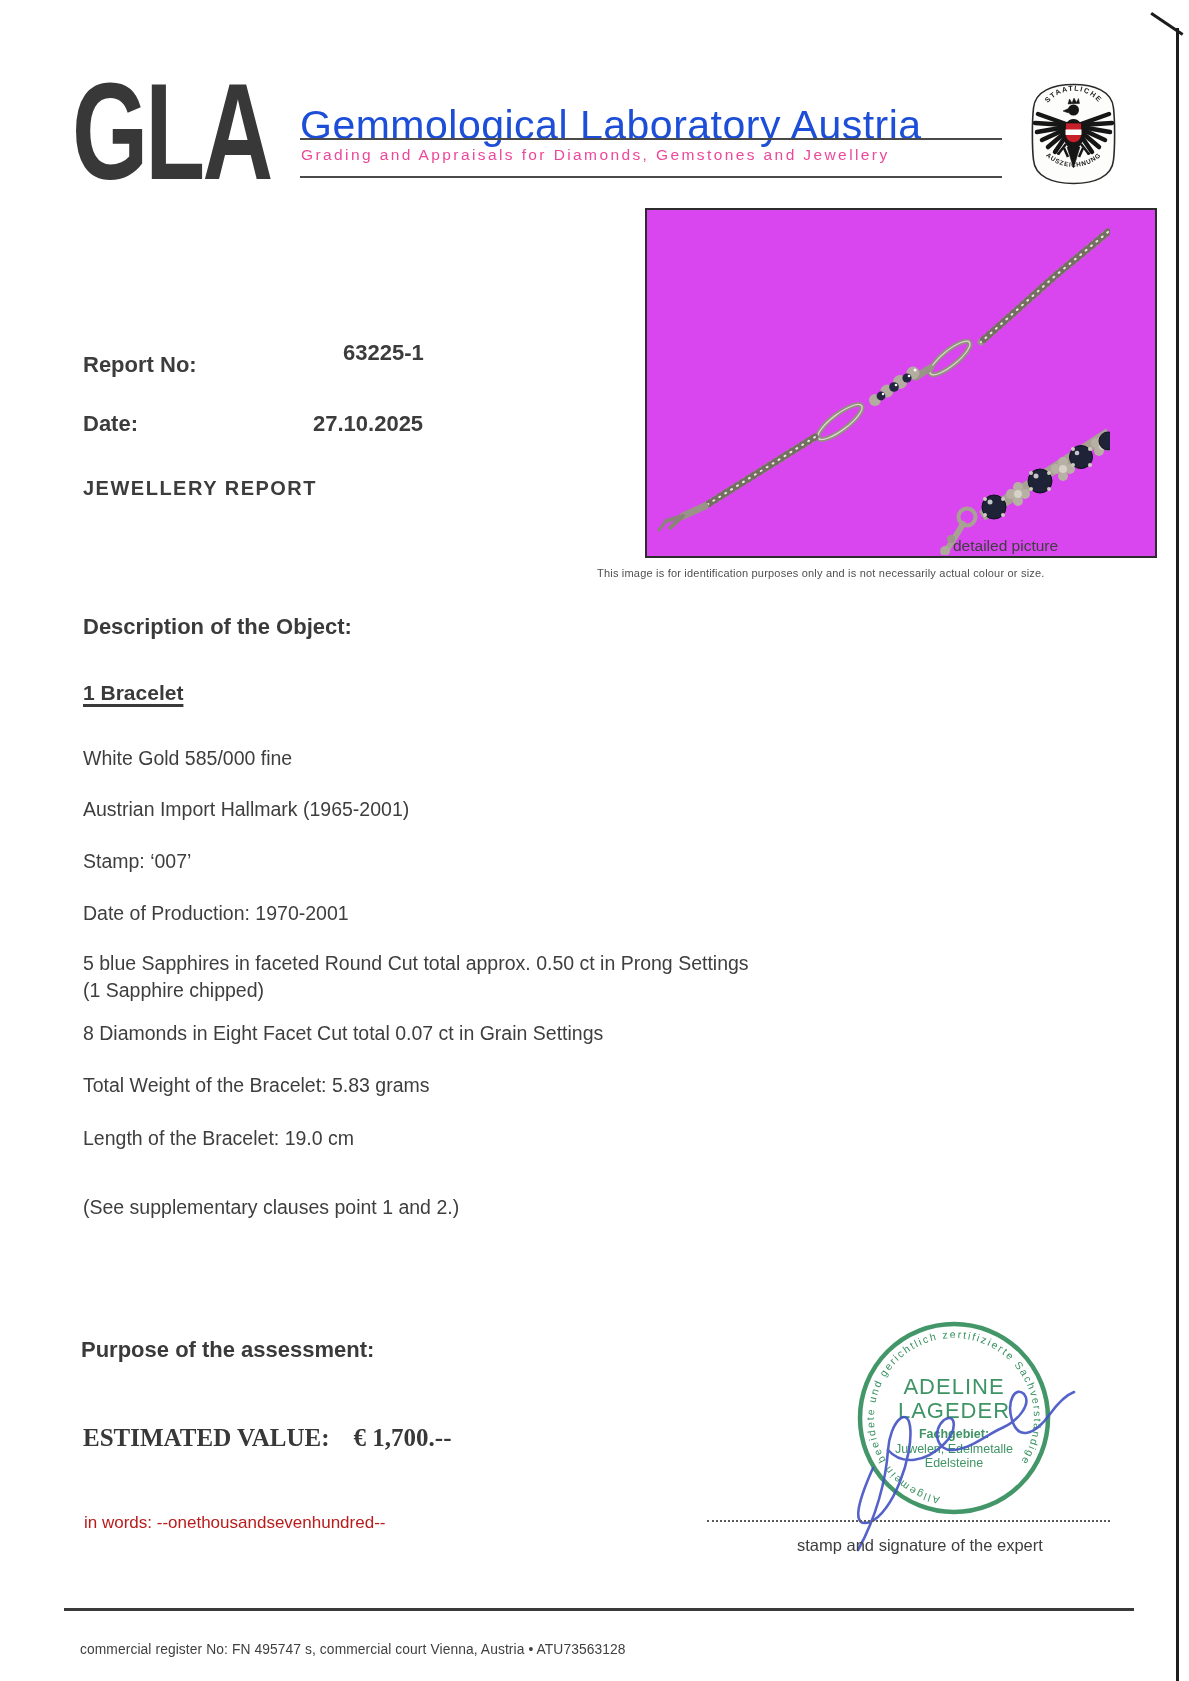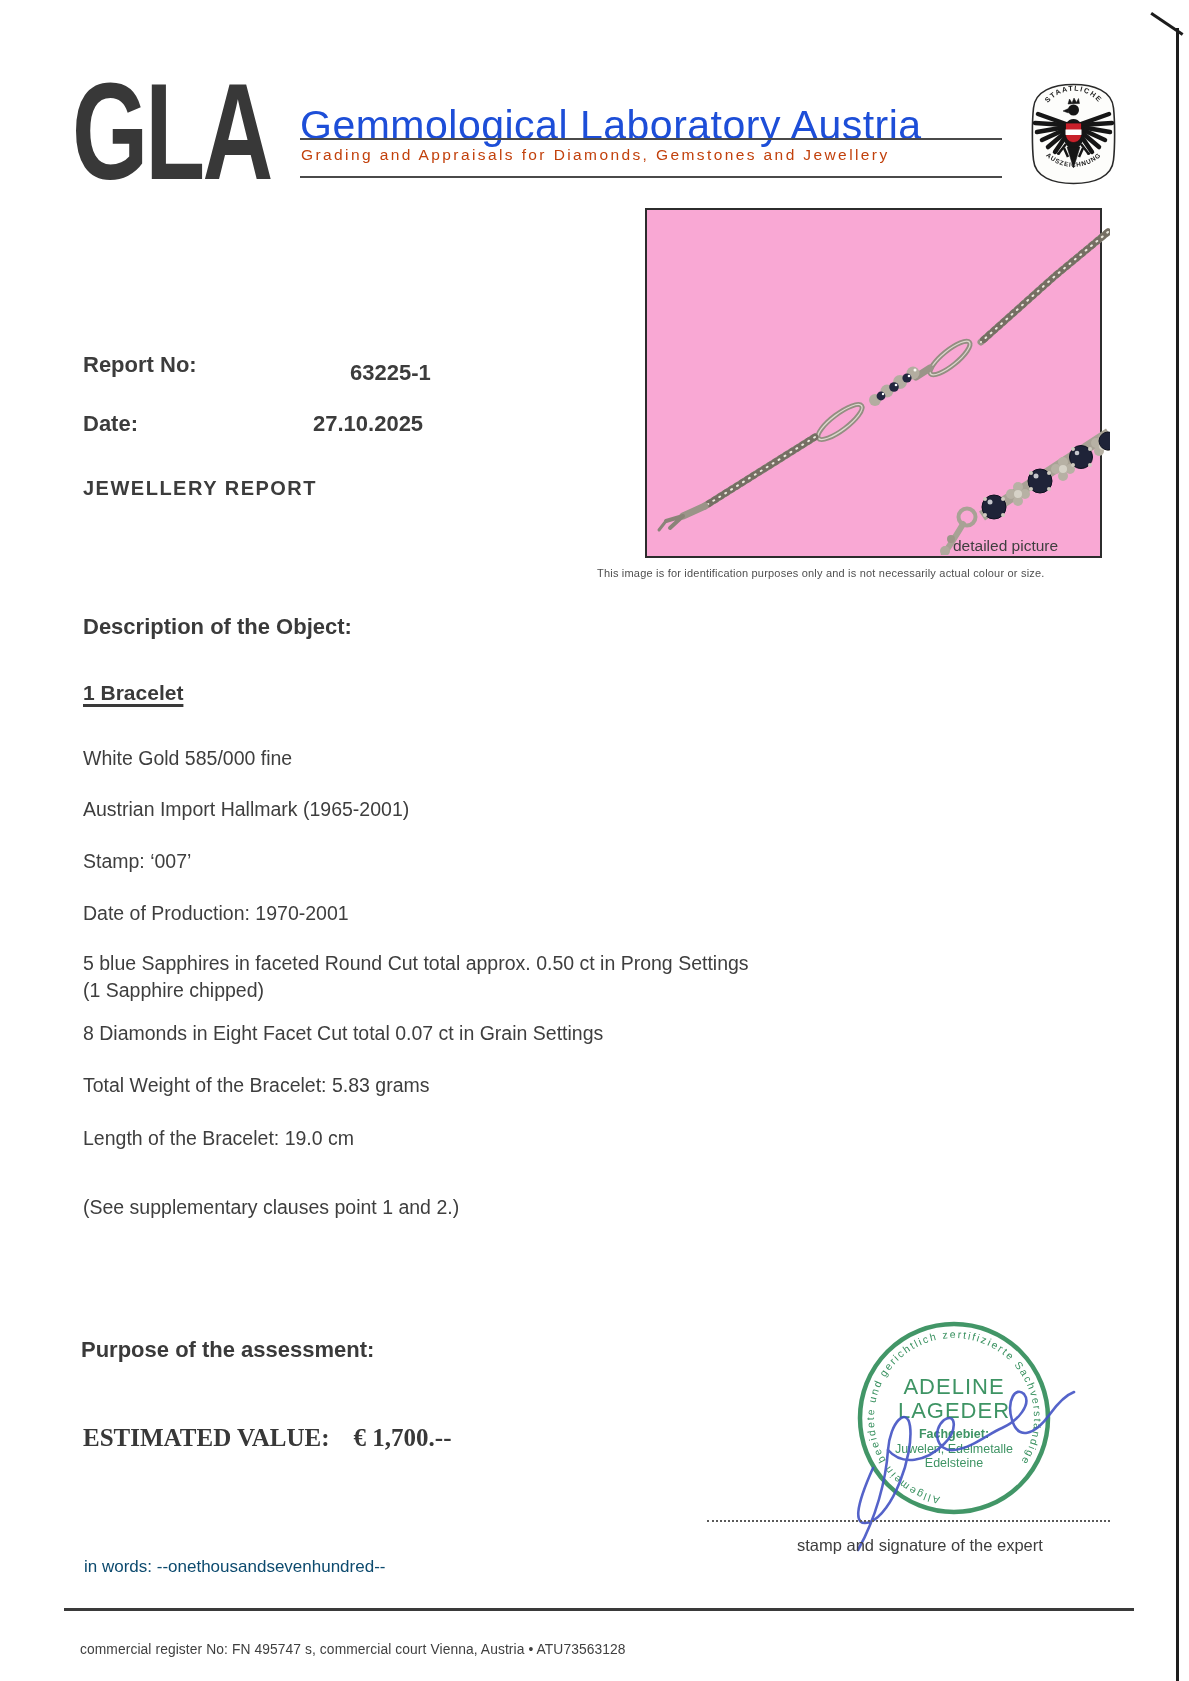--- a/index.html
+++ b/index.html
@@ -9,54 +9,54 @@
     margin:0 auto;
   }
   .abs{position:absolute;white-space:nowrap;}
 
   
   .logo{left:72px;top:62px;font-size:138px;line-height:138px;font-weight:700;
         color:#383838;letter-spacing:-4px;transform:scaleX(0.71);transform-origin:left top;}
   .title{left:300px;top:102px;font-size:41px;color:#1d4ed8;letter-spacing:0.5px;}
   .hrule{position:absolute;height:2px;background:#4a4a4a;}
   .rule1{left:300px;top:138px;width:702px;}
-  .subtitle{left:301px;top:146px;font-size:15.5px;color:#c2410c;letter-spacing:2.4px;font-weight:400;}
+  .subtitle{left:301px;top:146px;font-size:15.5px;color:#ec4899;letter-spacing:2.4px;font-weight:400;}
   .rule2{left:300px;top:176px;width:702px;}
   .emblem{left:1028px;top:82px;}
 
   
   .meta{font-size:22px;font-weight:700;color:#3c3c3c;}
   .r-lab{left:83px;top:352px;}
-  .r-val{left:343px;top:360px;margin-left:7px;}
+  .r-val{left:343px;top:340px;}
   .d-lab{left:83px;top:411px;}
   .d-val{left:313px;top:411px;}
   .rep-title{left:83px;top:477px;font-size:20px;font-weight:700;letter-spacing:1.5px;color:#3c3c3c;}
 
   
-  .photo-frame{position:absolute;left:645px;top:208px;width:457px;height:350px;
-               border:2.5px solid #2c2c2c;box-sizing:border-box;background:#f9a8d4;}
+  .photo-frame{position:absolute;left:645px;top:208px;width:512px;height:350px;
+               border:2.5px solid #2c2c2c;box-sizing:border-box;background:#d946ef;}
   .disclaimer{left:597px;top:567px;font-size:11px;color:#4f4f4f;letter-spacing:0.2px;}
 
   
   .h2{font-size:22px;font-weight:700;color:#3a3a3a;}
   .desc-h{left:83px;top:614px;}
   .obj{left:83px;top:681px;font-size:21px;font-weight:700;color:#3a3a3a;
        text-decoration:underline;text-decoration-thickness:2.5px;text-underline-offset:4px;}
   .body{font-size:19.5px;color:#3e3e3e;}
   .l0{left:83px;top:747px;}  .l1{left:83px;top:798px;}
   .l2{left:83px;top:850px;}  .l3{left:83px;top:902px;}
   .l4{left:83px;top:952px;}  .l5{left:83px;top:979px;}
   .l6{left:83px;top:1022px;} .l7{left:83px;top:1074px;}
   .l8{left:83px;top:1127px;} .note{left:83px;top:1196px;}
 
   
   .purp-h{left:81px;top:1337px;}
   .purp-t{left:81px;top:1366px;font-size:19.5px;}
   .val-row{left:83px;top:1424px;font-size:25px;font-weight:700;color:#383838;display:flex;gap:24px;font-family:Liberation Serif, serif;}
-  .words{left:84px;top:1513px;font-size:17px;color:#0c4a6e;margin-top:44px;}
+  .words{left:84px;top:1513px;font-size:17px;color:#b91c1c;}
 
   
   .stamp{left:848px;top:1312px;}
   .sig{left:818px;top:1338px;}
   .dotline{position:absolute;left:707px;top:1520px;width:403px;border-top:2px dotted #5a5a5a;}
   .stamp-cap{left:797px;top:1536px;font-size:16.5px;color:#3e3e3e;}
 
   
   .f-rule{left:64px;top:1608px;width:1070px;height:2.5px;background:#3a3a3a;}
   .foot{font-size:13.8px;color:#3f3f3f;letter-spacing:0.1px;}

